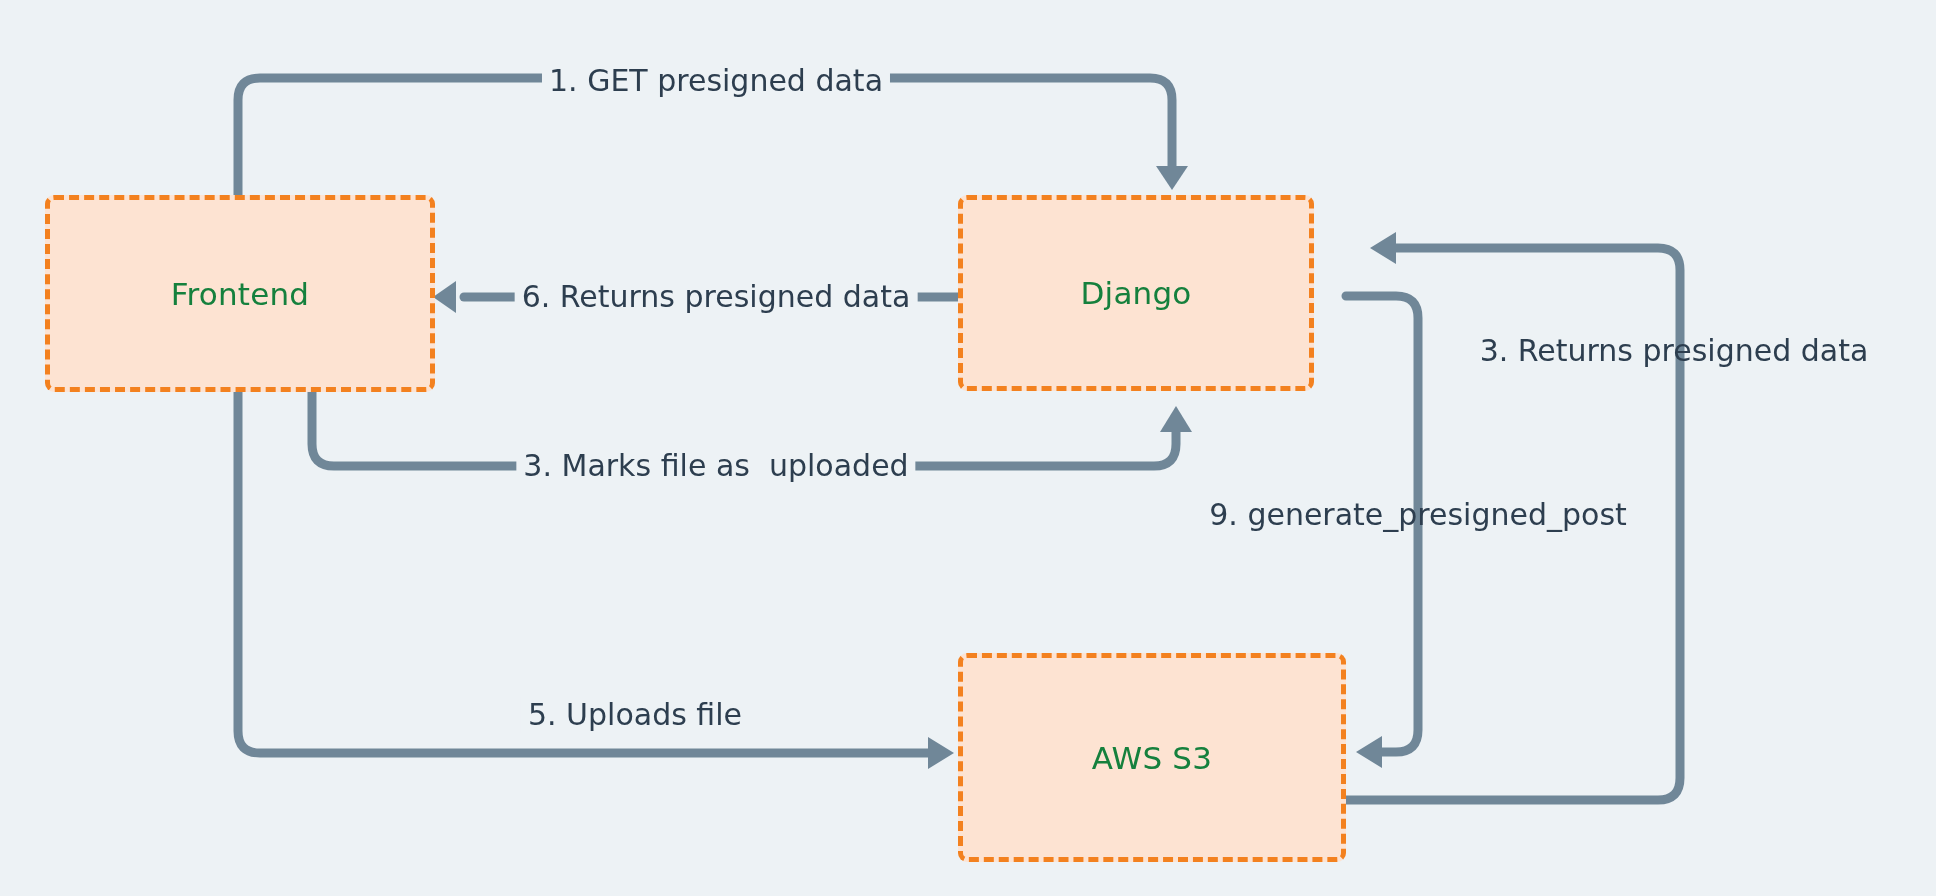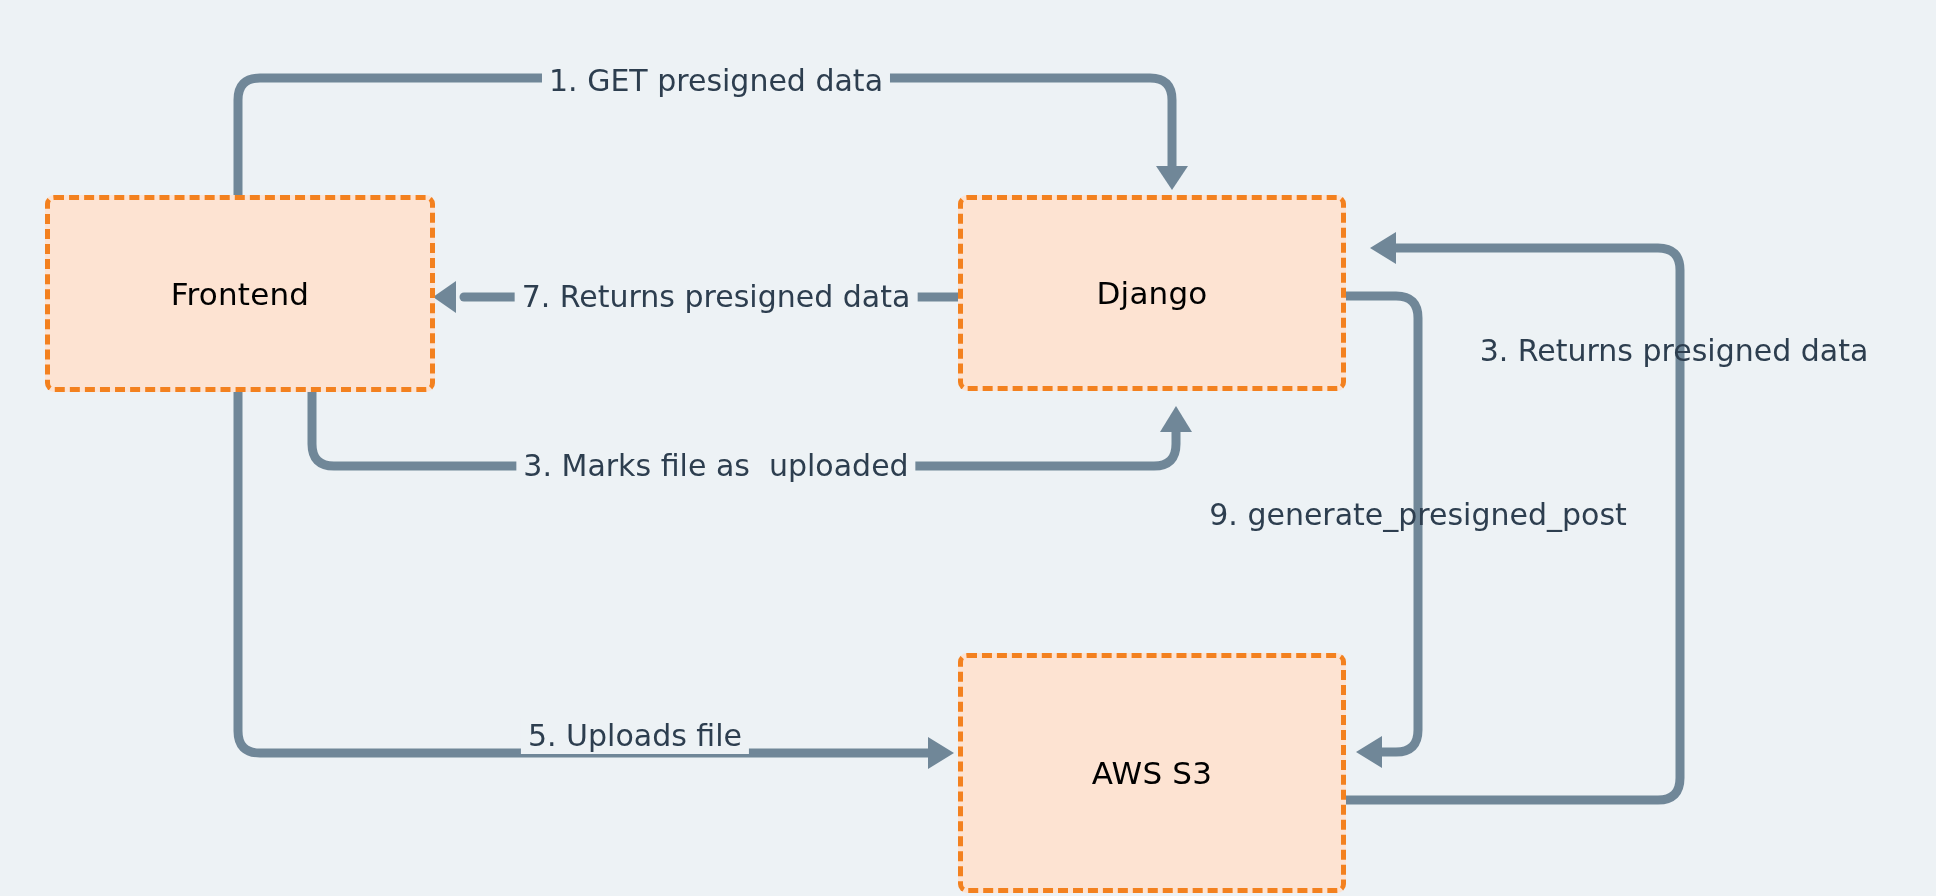--- a/index.html
+++ b/index.html
@@ -31,21 +31,21 @@
     border-style: dashed;
     border-width: 5px;
     border-radius: 9px;
     display: flex;
     align-items: center;
     justify-content: center;
   }
   .node-label {
     font-size: 31px;
     letter-spacing: 0.2px;
-    color: #000000;
+    color: #15803d;
     font-family: "DejaVu Sans", sans-serif;
     white-space: pre;
   }
   .edge-label {
     position: absolute;
     font-size: 30px;
     color: #2d3e4f;
     font-family: "DejaVu Sans", sans-serif;
     white-space: pre;
     background: #edf2f5;
@@ -98,33 +98,33 @@
     <g>
       <path d="M 1346 800 L 1658 800 Q 1680 800 1680 778 L 1680 270 Q 1680 248 1658 248 L 1396 248" fill="none" stroke="#708798" stroke-width="9" stroke-linecap="round"></path>
       <path d="M 1396 232 L 1396 264 L 1370 248 Z" fill="#708798"></path>
     </g>
   </svg>
 
   <div class="node-box" style="left:45px; top:195px; width:390px; height:197px; background:#fde3d2; border-color:#f3811f;">
     <span class="node-label">Frontend</span>
   </div>
 
-  <div class="node-box" style="left:958px; top:195px; width:388px; height:196px; background:#fde3d2; border-color:#f3811f;">
+  <div class="node-box" style="left:958px; top:195px; width:356px; height:196px; background:#fde3d2; border-color:#f3811f;">
     <span class="node-label">Django</span>
   </div>
 
-  <div class="node-box" style="left:958px; top:653px; width:388px; height:240px; background:#fde3d2; border-color:#f3811f;">
+  <div class="node-box" style="left:958px; top:653px; width:388px; height:209px; background:#fde3d2; border-color:#f3811f;">
     <span class="node-label">AWS S3</span>
   </div>
 
   <div class="edge-label" style="left:716px; top:81px;">1. GET presigned data</div>
 
   <div class="edge-label no-bg" style="left:1418px; top:515px;">9. generate_presigned_post</div>
 
   <div class="edge-label no-bg" style="left:1674px; top:351px;">3. Returns presigned data</div>
 
-  <div class="edge-label" style="left:716px; top:297px;">7. Returns presigned data</div>
+  <div class="edge-label" style="left:716px; top:297px;">6. Returns presigned data</div>
 
-  <div class="edge-label" style="left:635px; top:736px;">5. Uploads file</div>
+  <div class="edge-label" style="left:635px; top:715px;">5. Uploads file</div>
 
   <div class="edge-label" style="left:716px; top:466px;">3. Marks file as  uploaded</div>
 
 </div>
 
 </body></html>

